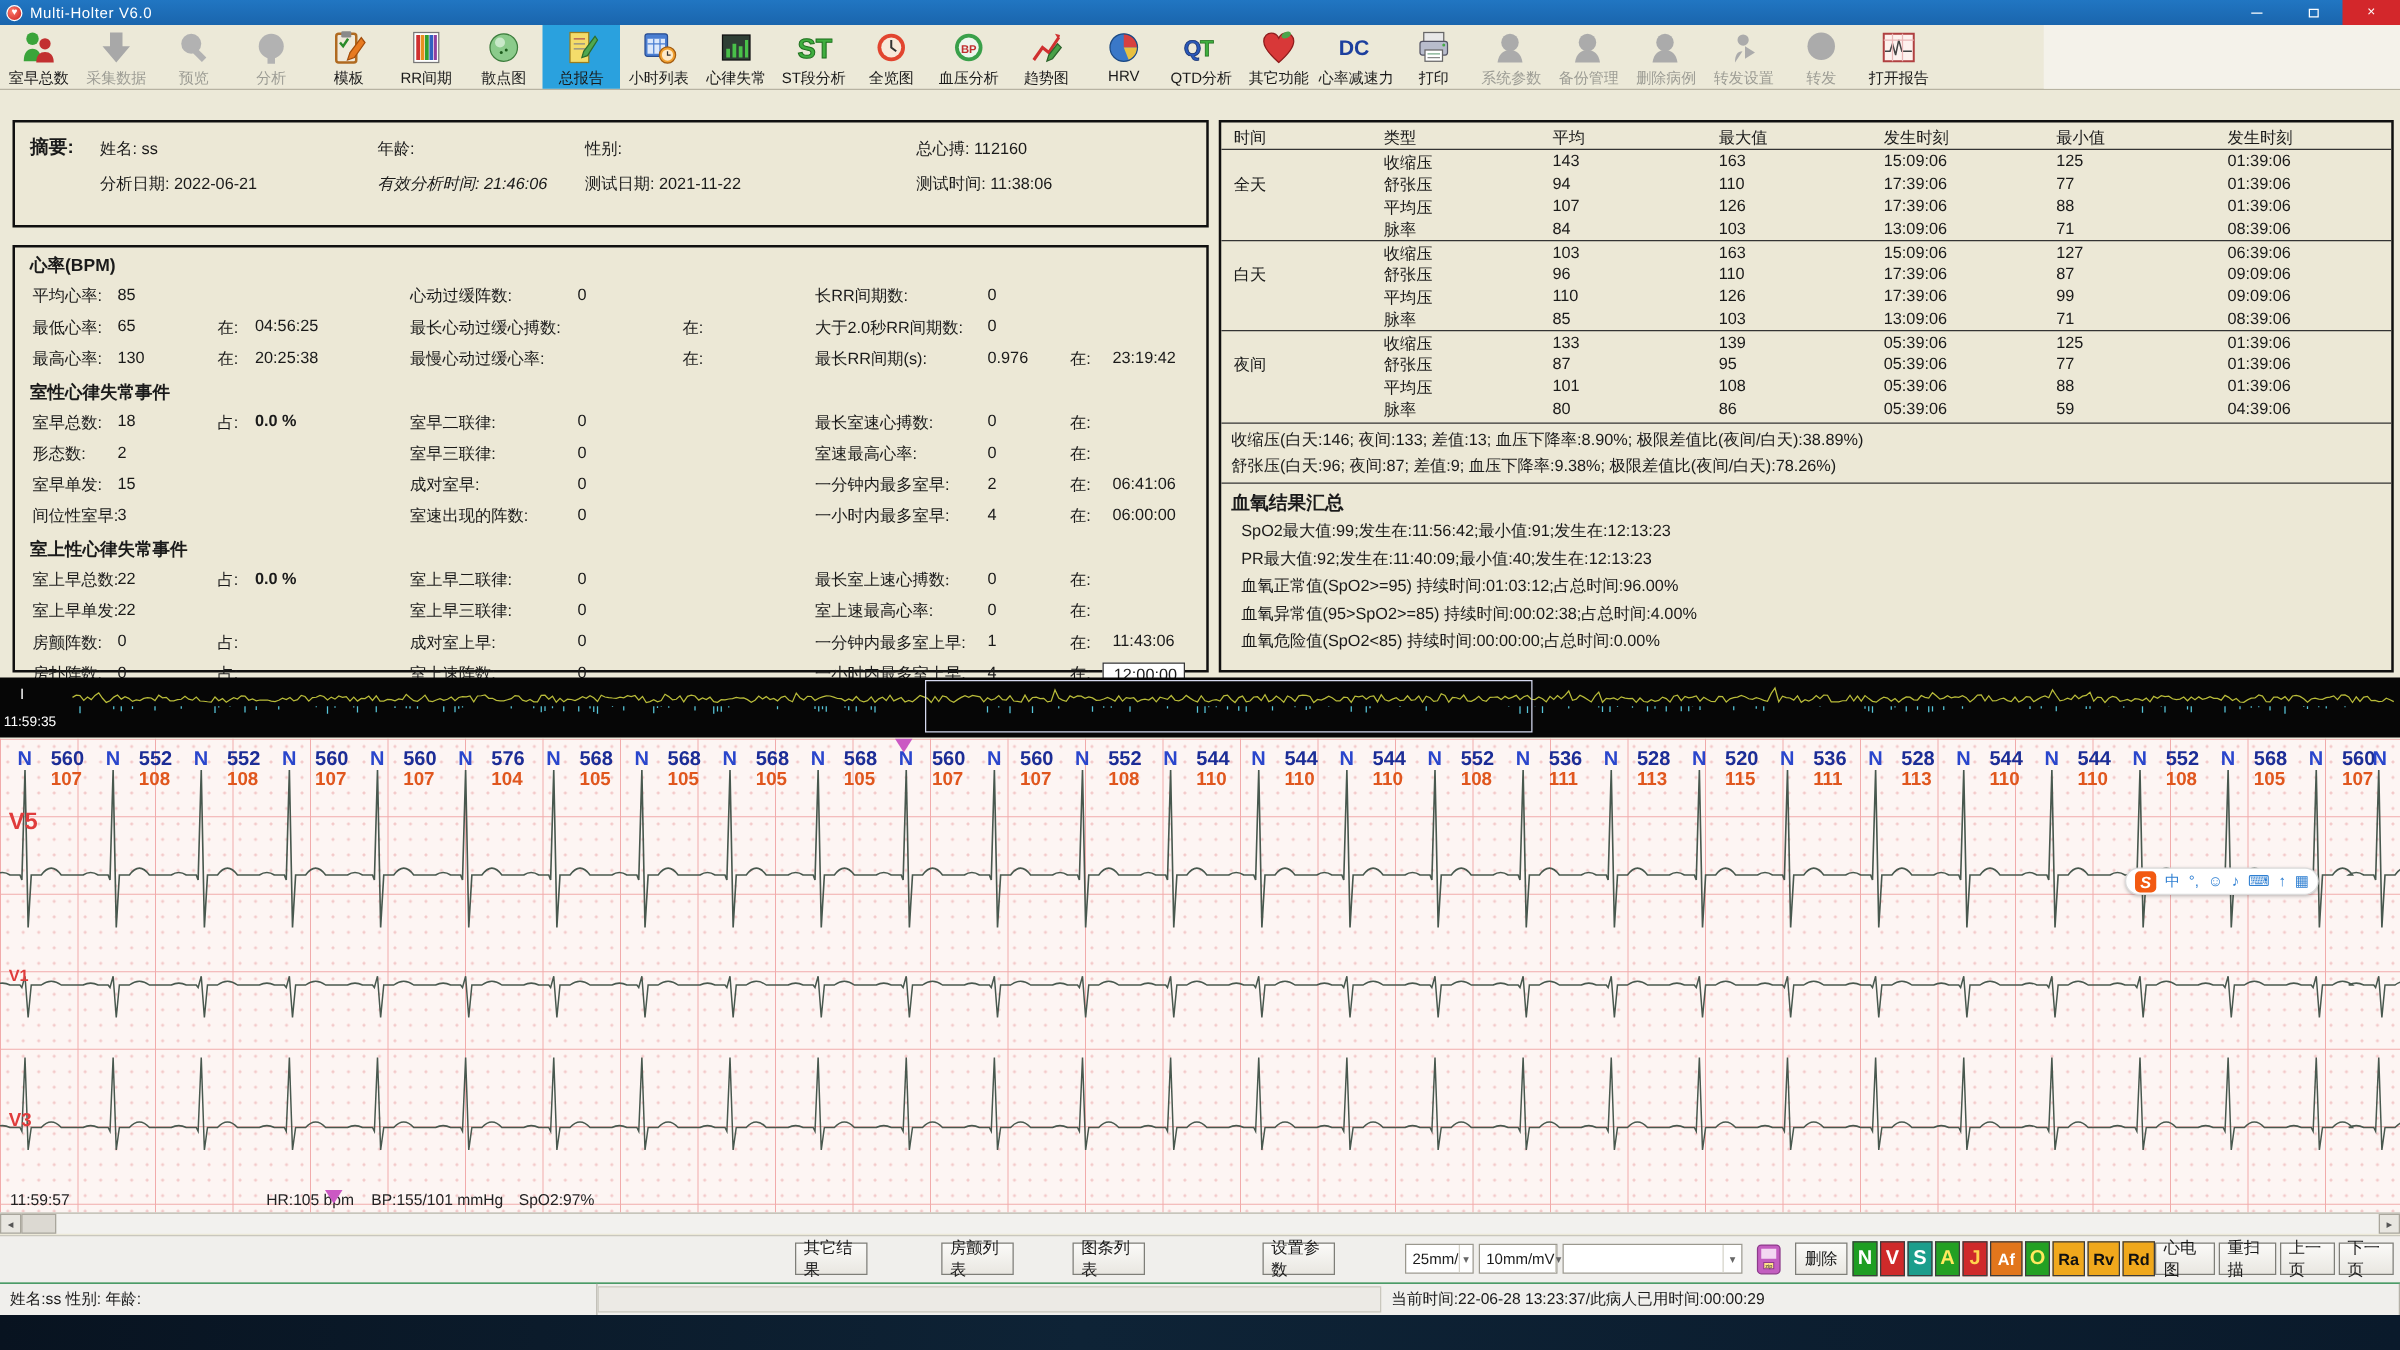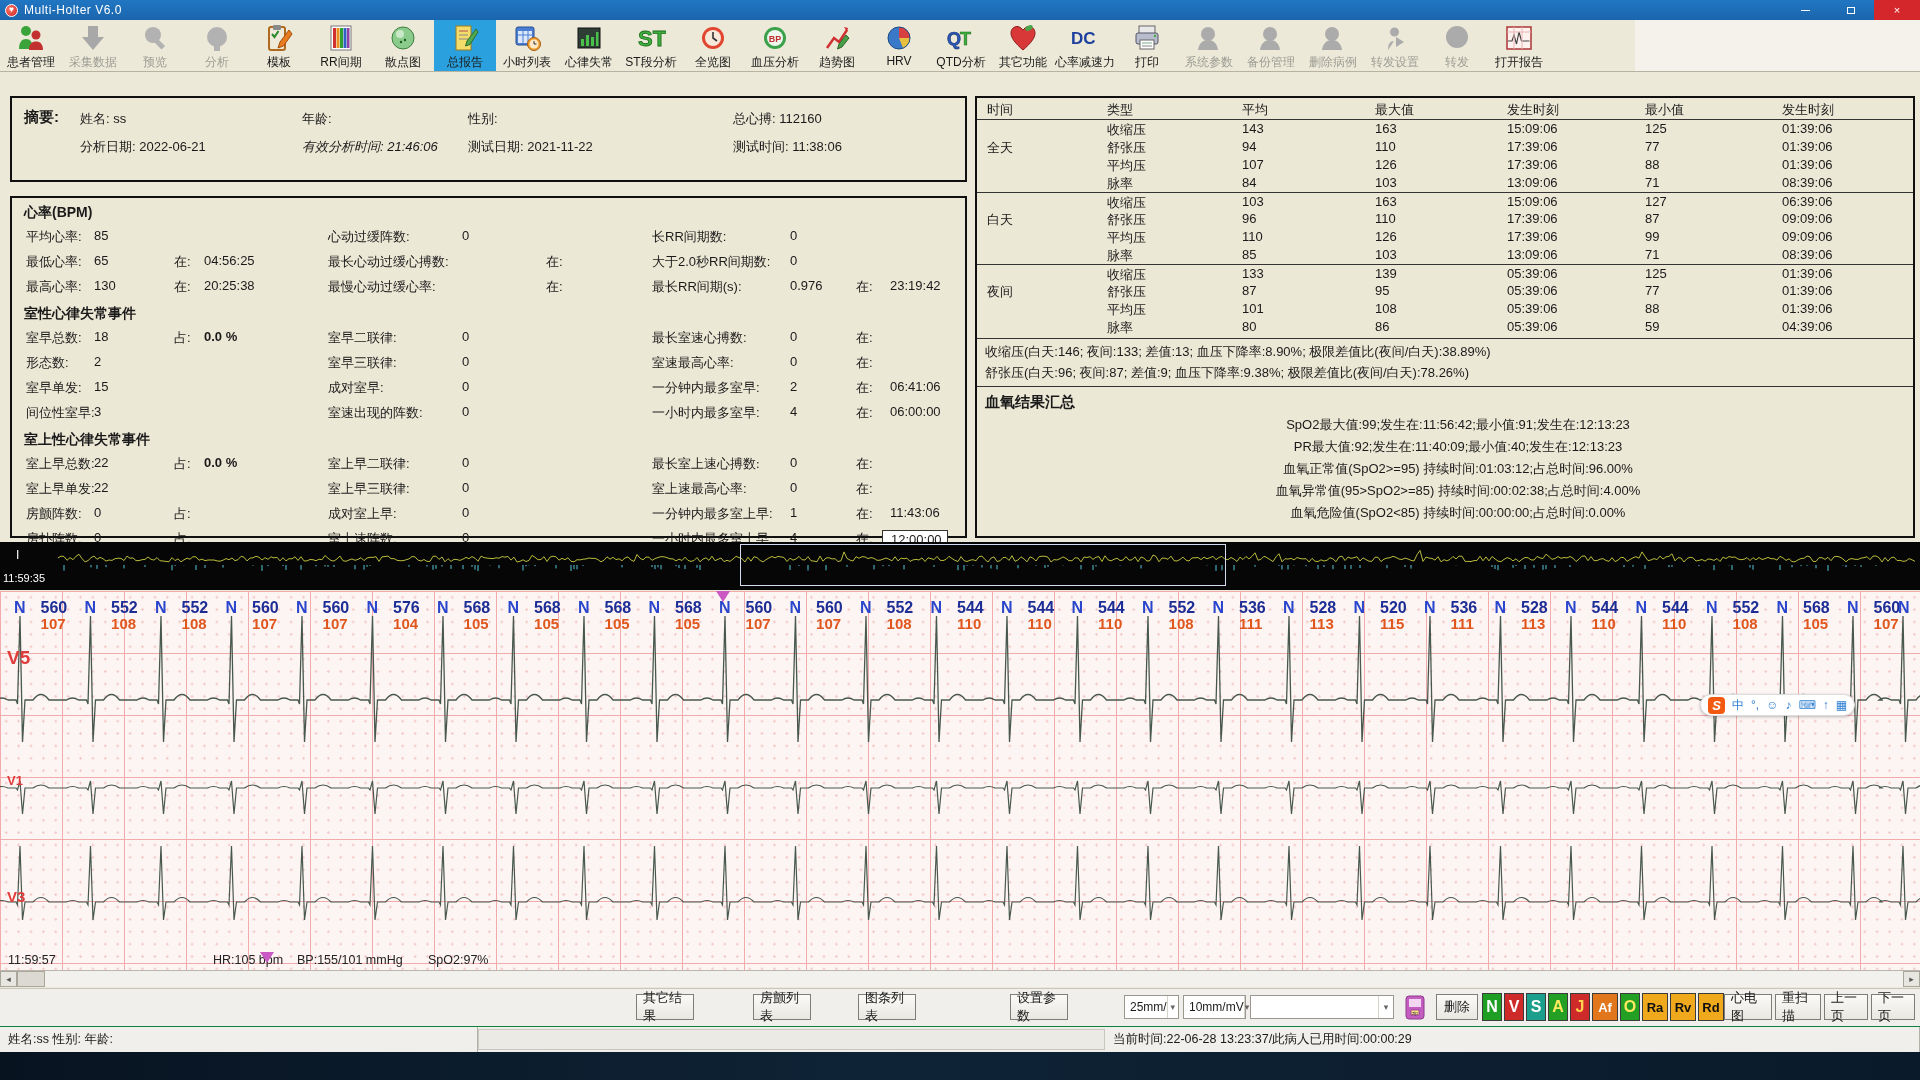--- a/index.html
+++ b/index.html
@@ -40,21 +40,21 @@
   .bp-title{position:absolute;left:8px;top:4px;font-size:16px;font-weight:bold;}
   .bp-unit{position:absolute;left:270px;top:8px;font-size:12.5px;border-bottom:1px solid #555;padding:0 4px 2px 0;}
   .bp-cols{position:relative;height:22px;border-bottom:1px solid #333;font-size:13px;}
   .bp-col-h{position:absolute;top:3px;}
   .bp-row{position:relative;height:18px;font-size:13px;}
   .bp-row.sep{border-top:1px solid #333;}
   .bp-cell{position:absolute;top:1px;white-space:nowrap;}
   .bp-notes{border-top:1px solid #333;border-bottom:1px solid #333;padding:2px 0 3px 0;margin-top:2px;}
   .bp-note{font-size:13px;padding:2px 0 1px 8px;white-space:nowrap;}
   .spo2-title{font-size:15px;font-weight:bold;padding:6px 0 2px 8px;}
-  .spo2-line{font-size:13px;padding:2px 0 2px 26px;white-space:nowrap;text-align:center;}
+  .spo2-line{font-size:13px;padding:2px 0 2px 16px;white-space:nowrap;}
   
   .trend{position:absolute;left:0;top:542px;width:1920px;height:48px;background:#060606;}
   .trend-lead{position:absolute;left:16px;top:6px;color:#fff;font-size:12px;}
   .trend-time{position:absolute;left:3px;top:30px;color:#fff;font-size:11px;}
   .trend-sel{position:absolute;left:740px;top:2px;width:486px;height:42px;border:1px solid #d6daf0;}
   
   .paper{position:absolute;left:0;top:591px;width:1920px;height:379px;background-color:#fdf5f3;
     background-image:linear-gradient(#f1abab 1px,transparent 1px),linear-gradient(90deg,#f1abab 1px,transparent 1px),radial-gradient(#f3c9c9 1px,transparent 1.4px);
     background-size:62px 62px,62px 62px,12.4px 12.4px;}
   .beat{position:absolute;top:9px;display:flex;align-items:flex-start;}
@@ -109,21 +109,21 @@
   </div>
 
   <div class="toolbar">
       <div class="tb-item">
         <span class="tb-ic"><svg viewBox="0 0 30 30" width="30" height="30">
             <circle cx="10" cy="8" r="5" fill="#3aa43a"></circle>
             <path d="M3 26c0-7 3-10 7-10s7 3 7 10z" fill="#3aa43a"></path>
             <circle cx="20" cy="12" r="4.5" fill="#c23030"></circle>
             <path d="M13 27c0-6 3-8.5 7-8.5s7 2.5 7 8.5z" fill="#c23030"></path>
           </svg></span>
-        <span class="tb-lb">患者管理</span>
+        <span class="tb-lb">室早总数</span>
       </div>
       <div class="tb-item dis">
         <span class="tb-ic"><svg viewBox="0 0 30 30" width="30" height="30">
             <path d="M10 3h10v11h6L15 27 4 14h6z" fill="#a8a8a8"></path>
           </svg></span>
         <span class="tb-lb">采集数据</span>
       </div>
       <div class="tb-item dis">
         <span class="tb-ic"><svg viewBox="0 0 30 30" width="30" height="30">
             <circle cx="13" cy="12" r="8" fill="#b2b2b2"></circle>
@@ -793,21 +793,21 @@
         <span class="ime-i">☺</span>
         <span class="ime-i">♪</span>
         <span class="ime-i">⌨</span>
         <span class="ime-i">↑</span>
         <span class="ime-i">▦</span>
       </div>
     <div class="paper-footer">
       <span class="pf" style="left:8px;">11:59:57</span>
       <span class="pf" style="left:213px;">HR:105 bpm</span>
       <span class="pf" style="left:297px;">BP:155/101 mmHg</span>
-      <span class="pf" style="left:428px;">SpO2:97%</span>
+      <span class="pf" style="left:415px;">SpO2:97%</span>
     </div>
     <div class="marker" style="left:260px;top:361px;"></div>
   </div>
 
   <div class="hscroll">
     <div class="sc-btn">◂</div>
     <div class="sc-thumb"></div>
     <div class="sc-track"></div>
     <div class="sc-btn">▸</div>
   </div>

